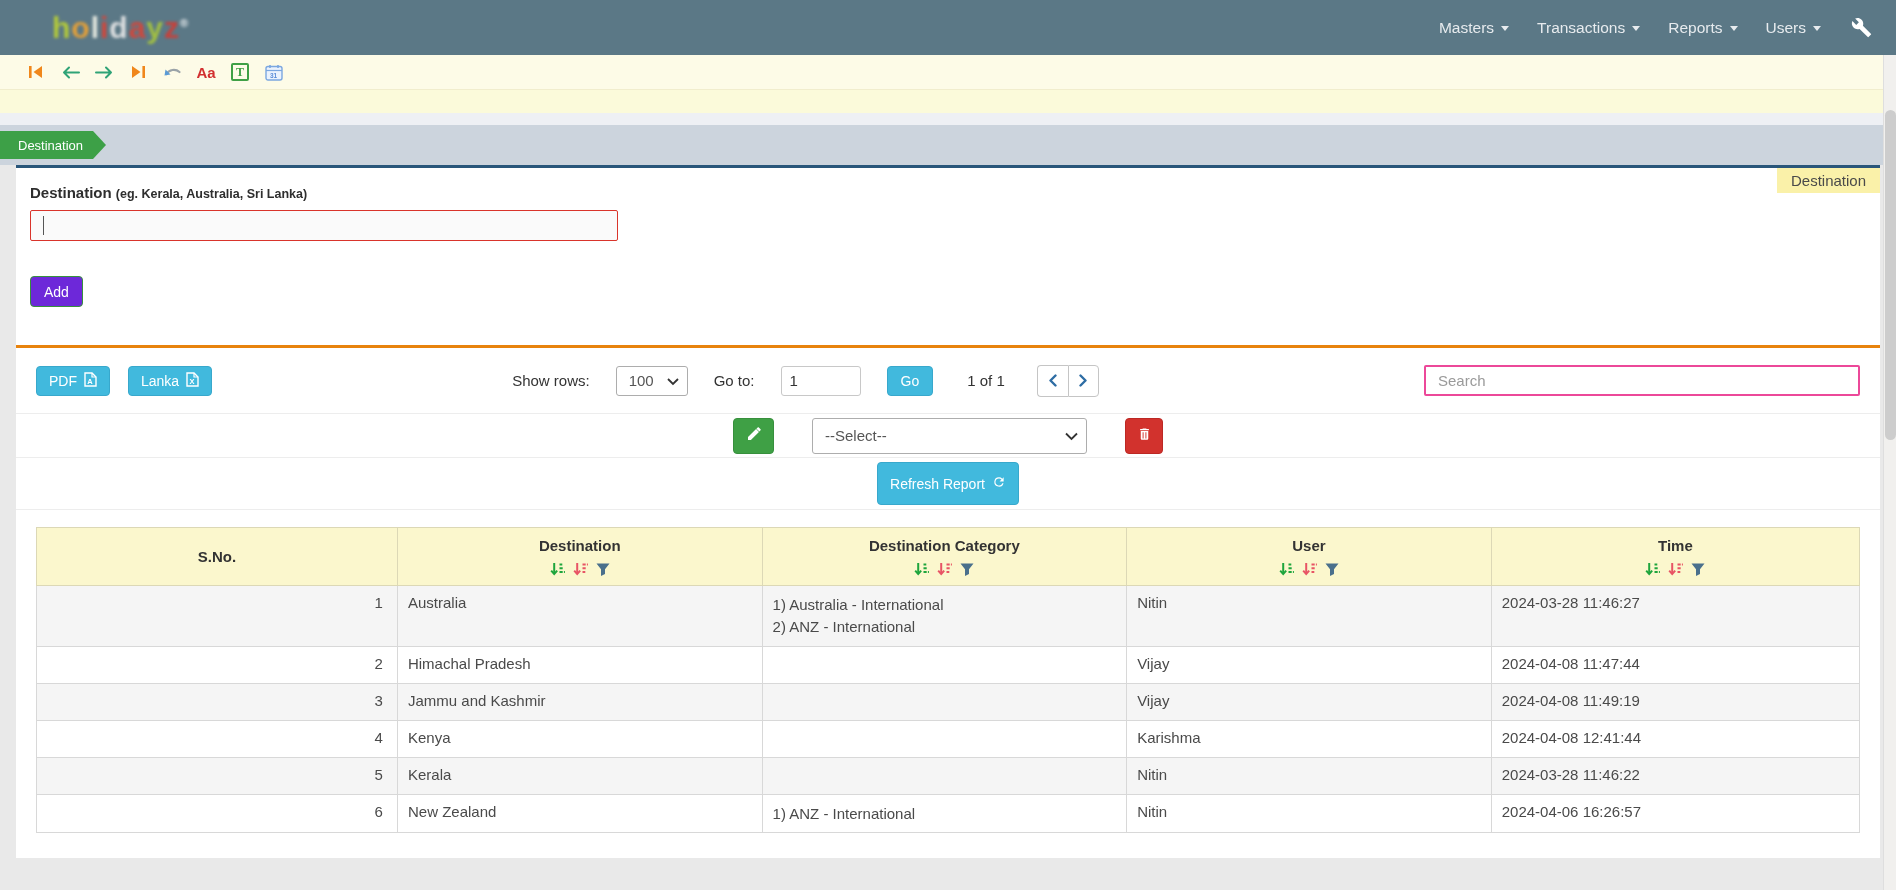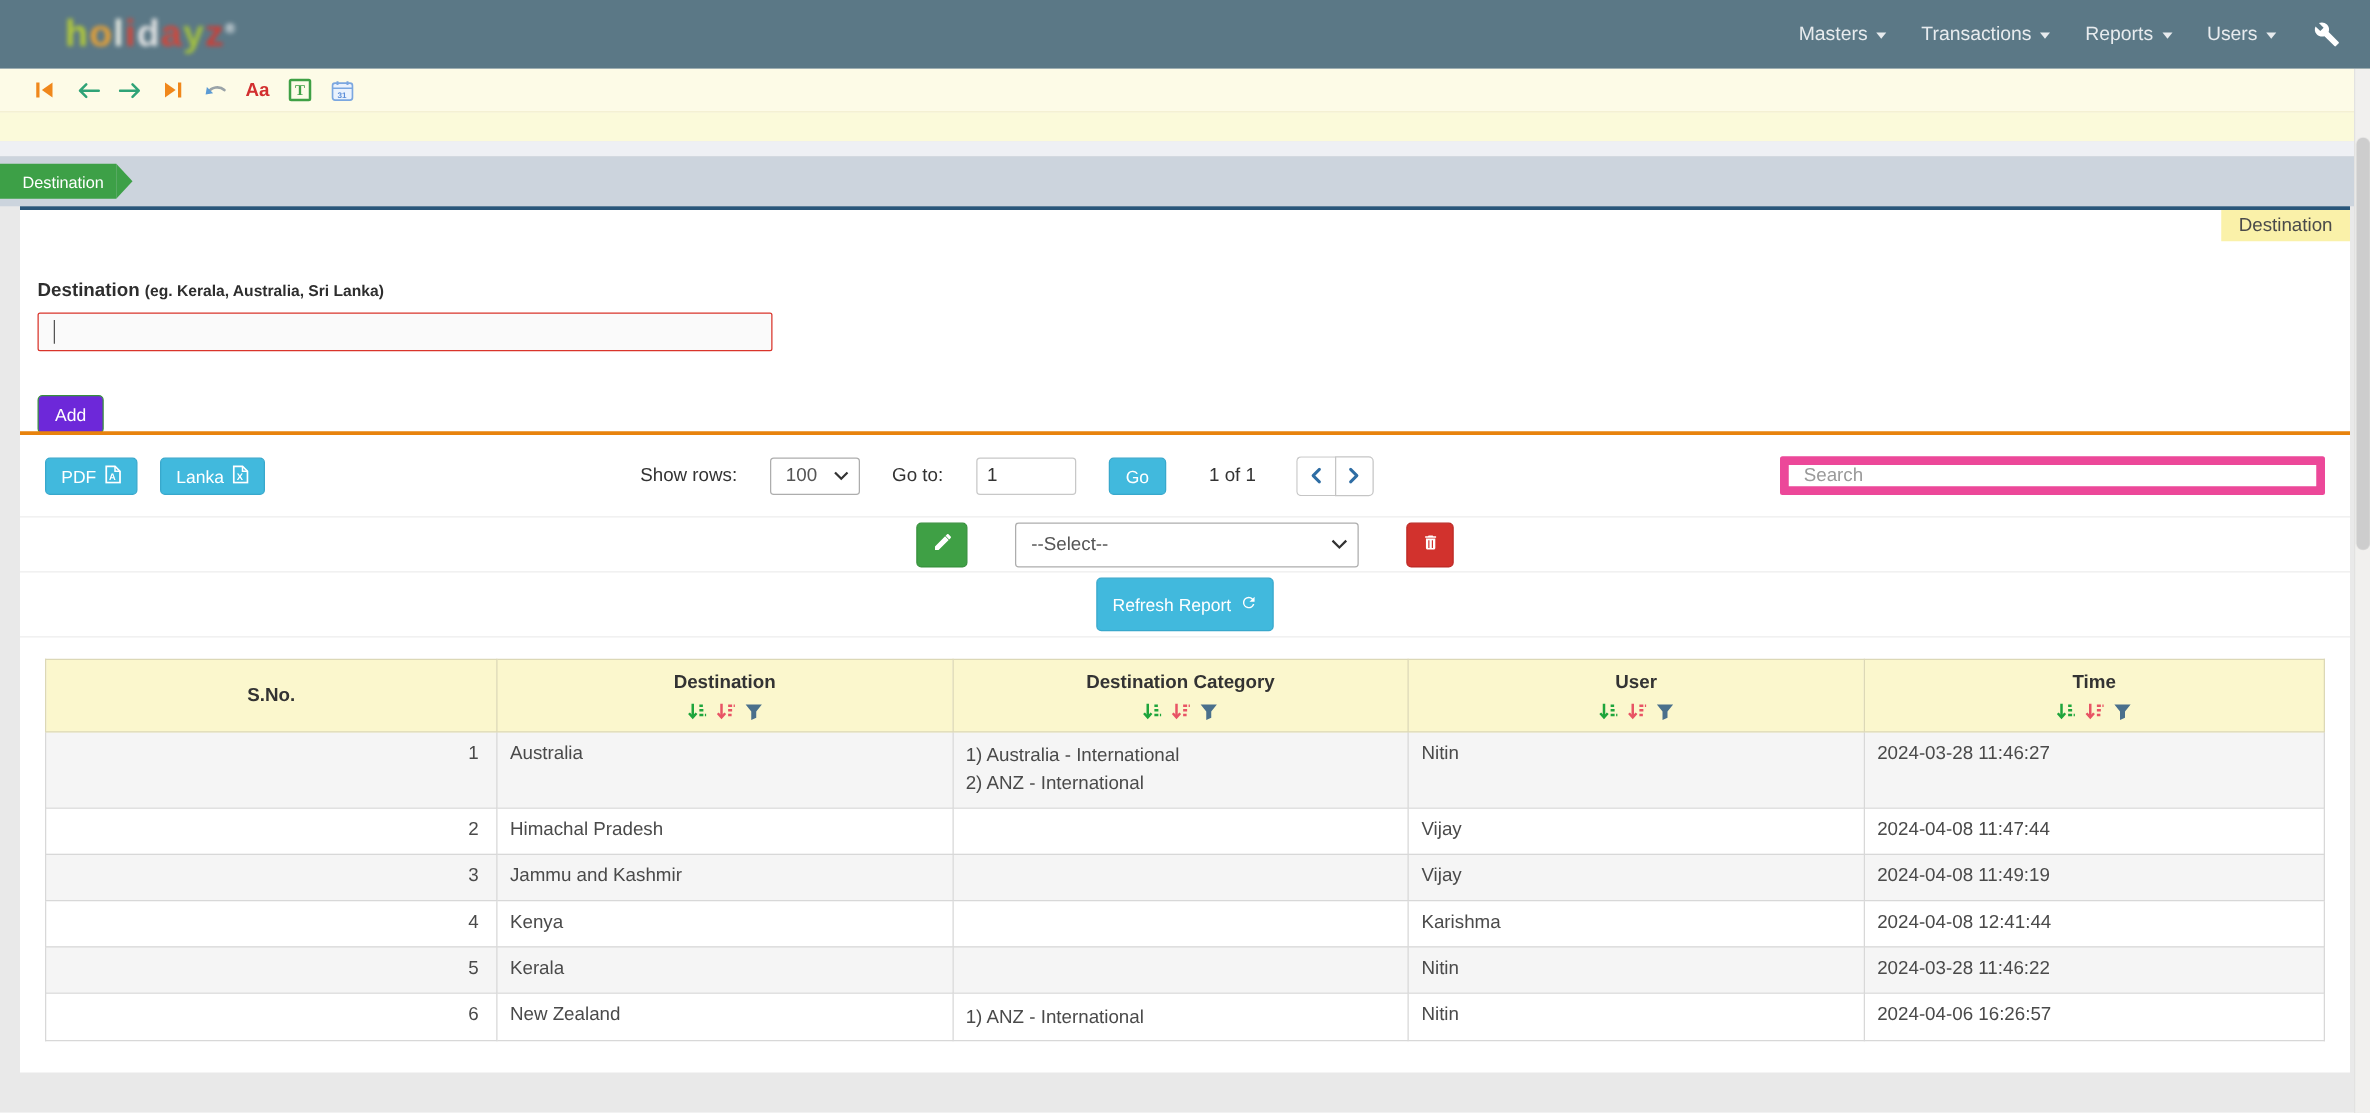--- a/index.html
+++ b/index.html
@@ -26,21 +26,21 @@
   
   .crumb-band { height:40px; background:#ccd4dd; display:flex; align-items:center; }
   .crumb { position:relative; height:28px; background:#3da047; color:#fff; font-size:13px; display:flex; align-items:center; padding:0 10px 0 18px; cursor:pointer; }
   .crumb::after { content:""; position:absolute; right:-13px; top:0; width:0; height:0; border-top:14px solid transparent; border-bottom:14px solid transparent; border-left:13px solid #3da047; }
 
   
   .content { position:relative; margin:0 16px; height:693px; background:#fff; border-top:3px solid #29567a; }
   .corner-tag { position:absolute; top:0; right:0; background:#faf1a9; color:#4a4a4a; font-size:15px; padding:4px 14px; }
 
   .panel-top { height:177px; padding:16px 0 0 14px; }
-  .field-label { font-size:15px; height:20px;margin-top:40px; }
+  .field-label { font-size:15px; height:20px; }
   .field-label .lbl { font-weight:700; color:#2e2e2e; }
   .field-label .hint { font-weight:700; font-size:12.5px; color:#2e2e2e; }
   .dest-input-wrap { position:relative; margin-top:6px; width:588px; }
   .dest-input { width:588px; height:31px; border:1.5px solid #d9342b; border-radius:2px; background:#fafafa; padding:0 10px; font-size:14px; outline:none; }
   .caret-line { position:absolute; left:13px; top:6px; width:1px; height:19px; background:#555; }
   .btn-add { margin-top:35px; display:block; background:#6d28d9; border:1px solid #37903d; border-radius:4px; color:#fff; font-size:14px; padding:6px 13px; height:31px; cursor:pointer; }
 
   .orange-rule { height:3px; background:#e8830d; }
 
   
@@ -49,21 +49,21 @@
   .btn-cyan { display:inline-flex; align-items:center; gap:7px; background:#41b9dd; border:1px solid #38a8cc; border-radius:4px; color:#fff; font-size:14px; padding:0 12px; height:30px; cursor:pointer; }
   .pager-center { margin-left:300px; display:flex; align-items:center; gap:26px; font-size:15px; color:#333; }
   .select-box { display:flex; align-items:center; justify-content:space-between; width:72px; height:30px; border:1px solid #adadad; border-radius:3px; background:#fff; color:#555; font-size:15px; padding:0 8px 0 12px; cursor:pointer; }
   .goto-input { width:80px; height:30px; border:1px solid #c8c8c8; border-radius:3px; padding:0 8px; font-size:15px; color:#333; outline:none; }
   .btn-go { height:30px; padding:0 13px; }
   .page-status { margin:0 6px 0 8px; }
   .pager-group { display:flex; }
   .pager-group button { width:31px; height:32px; background:#fff; border:1px solid #c5c5c5; display:flex; align-items:center; justify-content:center; cursor:pointer; }
   .pager-group button:first-child { border-radius:4px 0 0 4px; border-right:none; }
   .pager-group button:last-child { border-radius:0 4px 4px 0; }
-  .search-input { margin-left:auto; width:436px; height:31px; border:7px solid #ec4899; border-radius:2px; padding:0 12px; font-size:15px; color:#333; outline:none; }
+  .search-input { margin-left:auto; width:436px; height:31px; border:2px solid #ec4899; border-radius:2px; padding:0 12px; font-size:15px; color:#333; outline:none; }
   .search-input::placeholder { color:#9a9a9a; }
 
   .controls-row2 { height:44px; border-bottom:1px solid #ededed; display:flex; align-items:center; justify-content:center; gap:38px; }
   .btn-edit { width:41px; height:36px; background:#3fa045; border:1px solid #37903d; border-radius:4px; display:flex; align-items:center; justify-content:center; cursor:pointer; }
   .select-wide { width:275px; height:36px;text-align:center; }
   .btn-delete { width:38px; height:36px; background:#d2322d; border:1px solid #bc2824; border-radius:4px; display:flex; align-items:center; justify-content:center; cursor:pointer; }
 
   .refresh-row { height:52px; border-bottom:1px solid #ededed; display:flex; align-items:center; justify-content:center; }
   .btn-refresh { height:43px; font-size:14px; }
 

